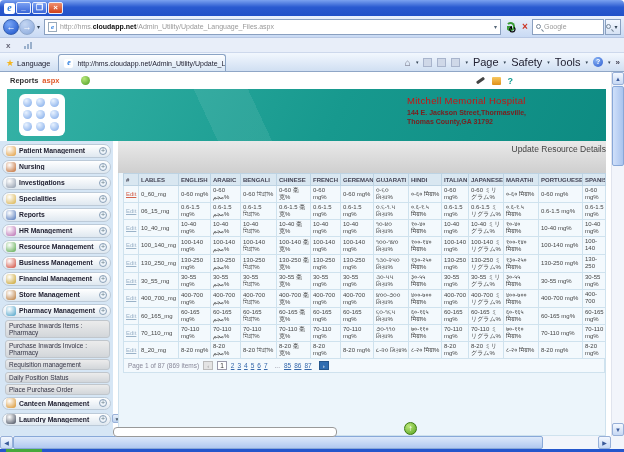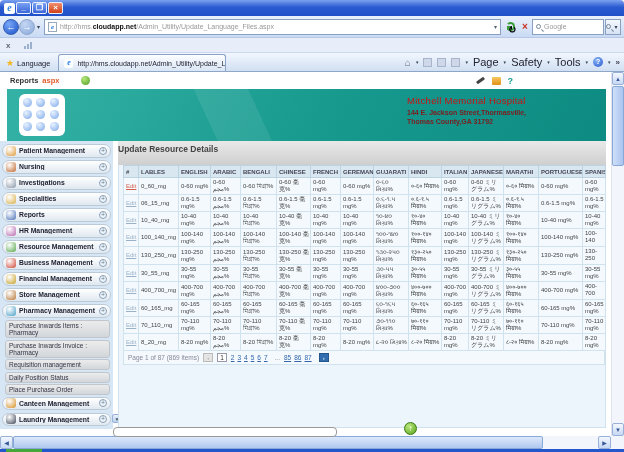--- a/index.html
+++ b/index.html
@@ -69,21 +69,21 @@
 .body-row{display:flex;margin-top:0}
 .sidebar{width:113px;background:#d6e6f5;padding:3px 2px 0 2px;flex:none}
 .sb-item{height:13.5px;margin-bottom:2.5px;background:linear-gradient(#ffffff,#dfe8f0);border:1px solid #bccad8;border-radius:7px;display:flex;align-items:center;padding:0 3px;position:relative}
 .sb-ico{width:10px;height:10px;border-radius:3px;flex:none;margin-right:3px}
 .sb-lbl{font-size:6.8px;font-weight:bold;color:#223;white-space:nowrap;overflow:hidden;flex:1}
 .plus{width:8px;height:8px;border:1px solid #8aa0b8;border-radius:50%;color:#68808c;font-size:7px;line-height:6px;text-align:center;flex:none;background:#eef4fa}
 .sb-sub{margin:0 1px 1.5px 3px;background:linear-gradient(#ececec,#d2d6da);border:1px solid #c0c6cc;border-radius:3px;font-size:6.5px;color:#334;padding:1px 3px;line-height:7px}
 .sb-down{position:absolute;right:-12px;top:0;width:10px;height:9px;background:linear-gradient(#e8f0fa,#bcd2ee);border:1px solid #98b0d8;border-radius:2px;color:#456;font-size:5px;line-height:8px;text-align:center}
 
 .main{margin-left:5px;width:488px;flex:none;position:relative}
-.m-title{height:24px;background:linear-gradient(#e9e9e9,#cfcfcf);text-align:left;font-size:8.5px;font-weight:bold;color:#444;line-height:16px}
+.m-title{height:32px;background:linear-gradient(#e9e9e9,#cfcfcf);text-align:right;font-size:8.5px;font-weight:normal;color:#444;line-height:16px}
 .panel{background:#ecf5fb;border:1px solid #cfe2ee;border-top:none;height:263px;position:relative}
 .sel-row{display:flex;align-items:center;padding:13px 0 9px 6px;font-size:8px}
 .sel-lbl{font-weight:bold;color:#222}
 .select{margin-left:8px;width:76px;height:14px;background:#fff;border:1px solid #98a8b8;display:flex;align-items:center;font-size:6.5px;color:#223;padding-left:2px;position:relative}
 .select .sarr{position:absolute;right:0;top:0;bottom:0;width:11px;background:linear-gradient(#f0f6fd,#cfe0f2);border-left:1px solid #98a8b8;color:#456;font-size:5px;text-align:center;line-height:12px}
 .show-btn{margin-left:33px;height:16px;background:linear-gradient(#ffffff,#e2e2e2);border:1px solid #888;font-size:7px;color:#222;padding:0 10px;line-height:14px}
 .grid{margin-left:4px;border-collapse:collapse;table-layout:fixed;width:482px;background:#f3f9fd}
 .grid th{background:#d9e7f1;border:1px solid #bdd3e3;font-size:6px;color:#445;text-align:left;padding:1px 2px;height:12px;overflow:hidden;white-space:nowrap;font-weight:bold}
 .grid td{border:1px solid #cfe2ee;font-size:6px;line-height:7px;color:#444;padding:1px 1px 1px 2px;height:17px;overflow:hidden;vertical-align:middle;word-break:normal;overflow-wrap:anywhere}
 .grid td .cc{max-height:15px;overflow:hidden}

